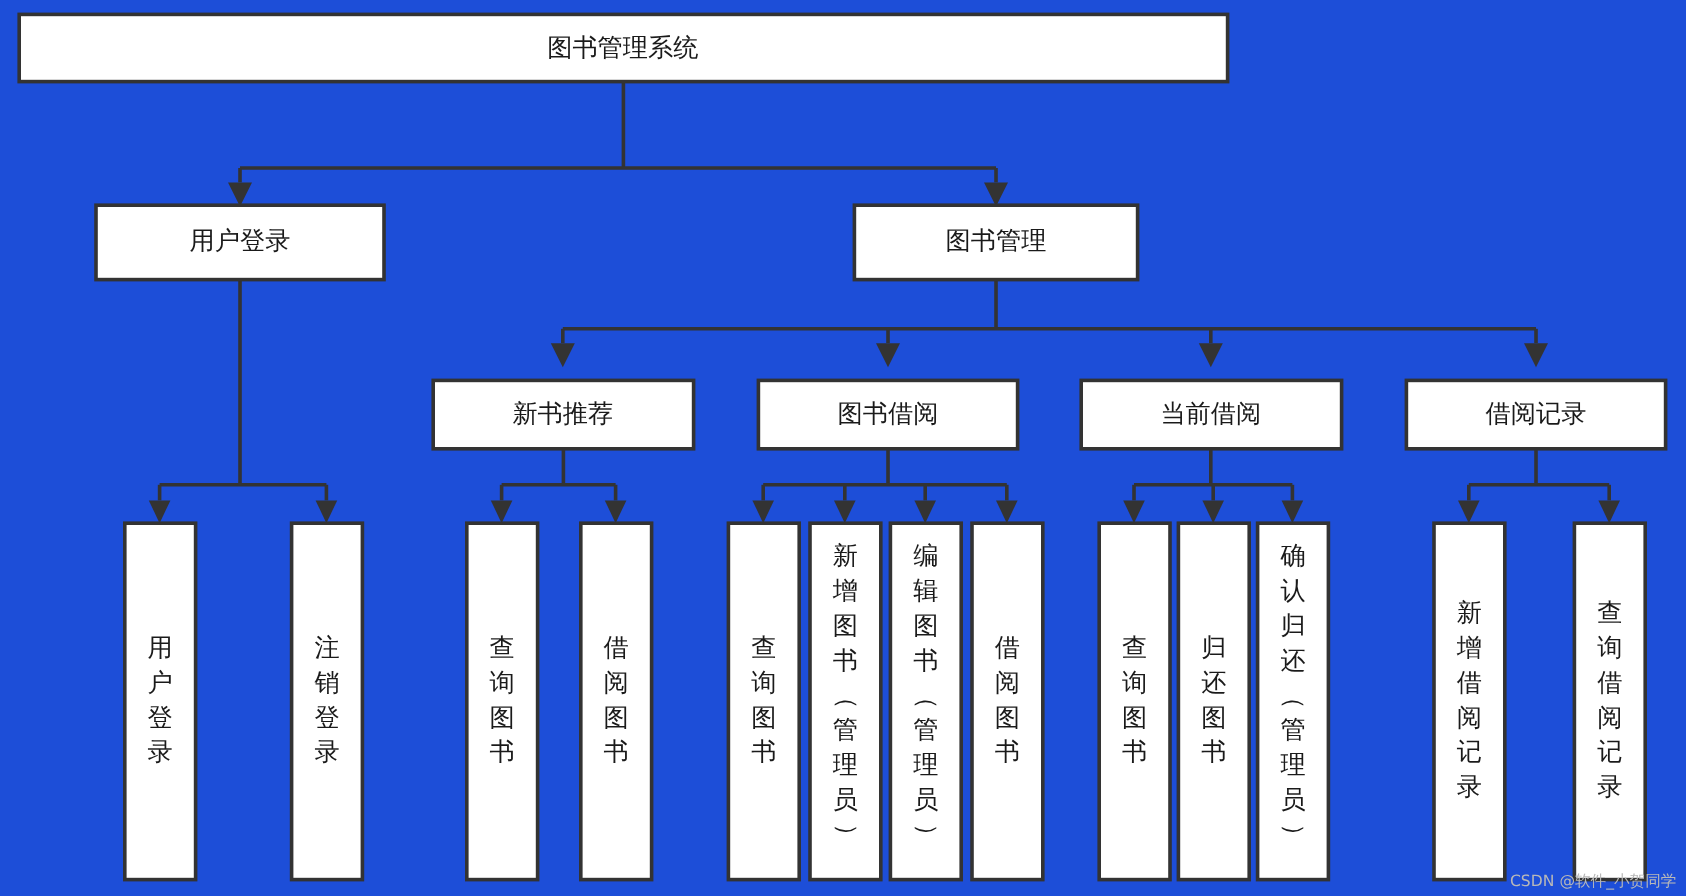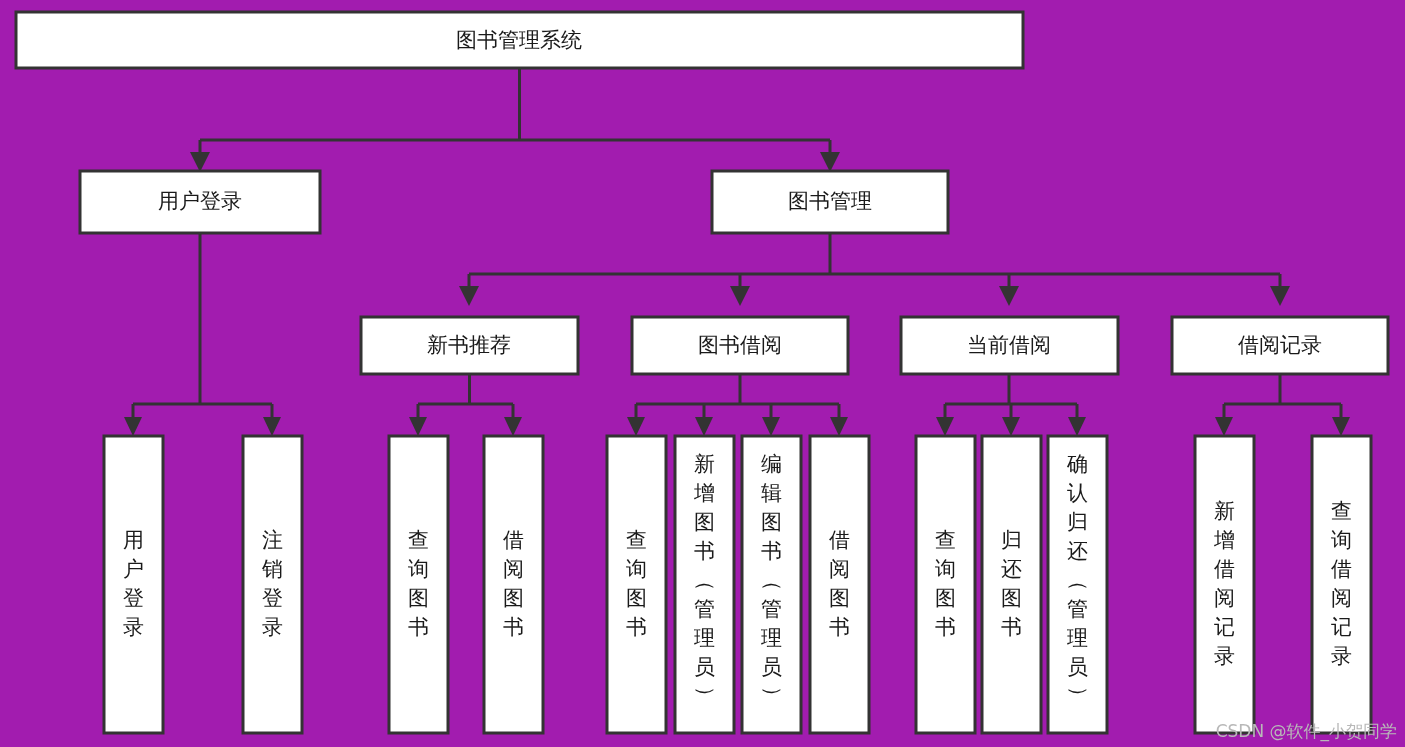--- a/index.html
+++ b/index.html
@@ -12,21 +12,21 @@
     width: 1405px;
     height: 747px;
     font-family: "DejaVu Sans", "Liberation Sans", sans-serif;
     overflow: hidden;
     position: relative;
   }
   #diagram-root {
     position: relative;
     width: 1405px;
     height: 747px;
-    background: #a21caf;
+    background: #1d4ed8;
   }
   svg#flow {
     display: block;
     width: 1405px;
     height: 747px;
   }
   .node-rect {
     fill: #ffffff;
     stroke: #333333;
     stroke-width: 3;
@@ -53,21 +53,21 @@
   }
   .node-label.vertical {
     font-size: 21px;
     letter-spacing: 0px;
   }
   .watermark-text {
     position: absolute;
     right: 8px;
     bottom: 4px;
     font-family: "DejaVu Sans", "Liberation Sans", sans-serif;
-    font-size: 17px;
+    font-size: 13px;
     color: #b8b8b8;
     white-space: nowrap;
     user-select: none;
   }
 </style>
 </head>
 <body>
 
 <div id="diagram-root">
 

